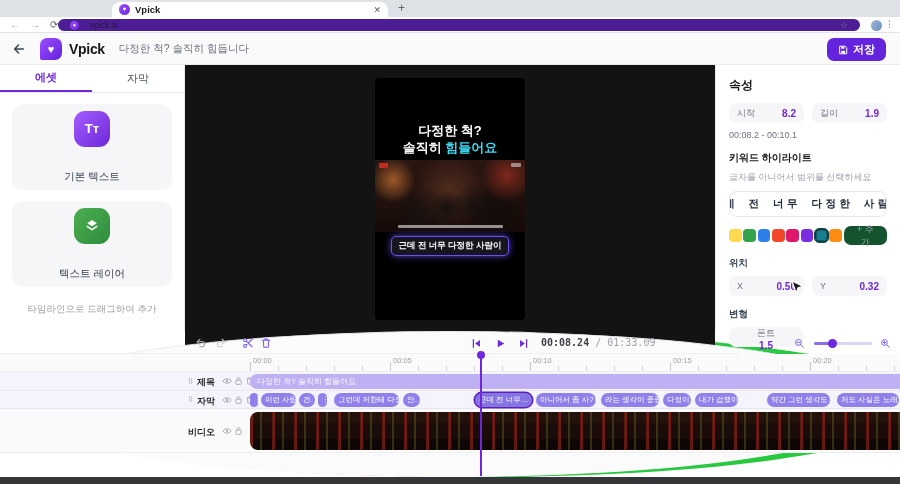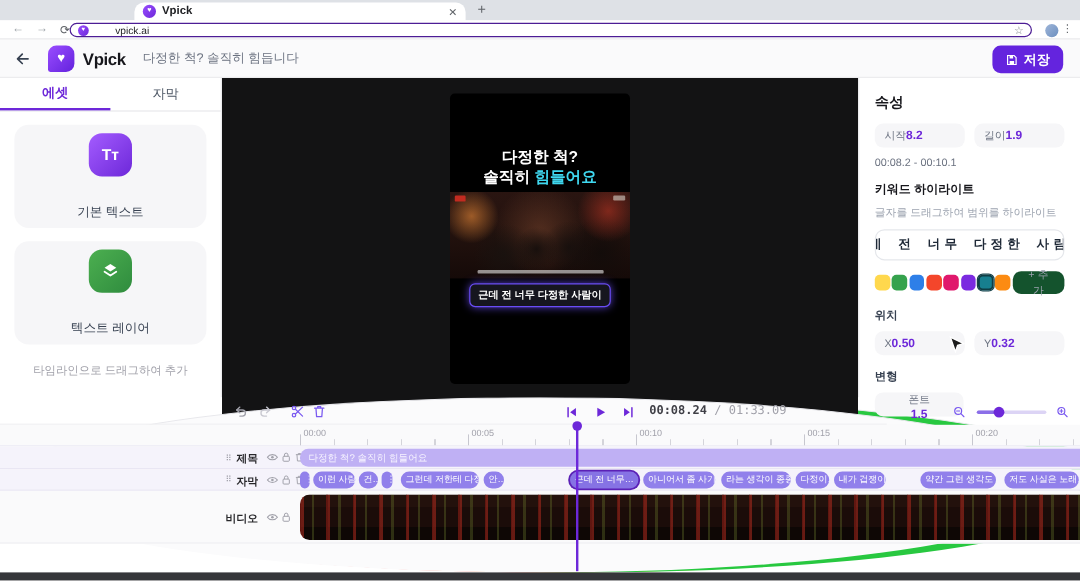--- a/index.html
+++ b/index.html
@@ -11,21 +11,21 @@
   .tabstrip { position:absolute; left:0; top:0; width:900px; height:17px; background:#DEE1E6; }
   .tl { position:absolute; top:5px; width:8px; height:8px; border-radius:50%; }
   .tab { position:absolute; left:112px; top:2px; width:276px; height:15px; background:#fff; border-radius:8px 8px 0 0; display:flex; align-items:center; padding:0 7px; gap:5px; }
   .tab-title { font-size:9.5px; font-weight:700; color:#202124; flex:1; }
   .favicon { width:11px; height:11px; border-radius:50%; background:linear-gradient(135deg,#9A4DFF,#6D28D9); color:#fff; font-size:6px; line-height:11px; text-align:center; }
   .tab-close { font-size:9px; color:#5F6368; cursor:default; }
   .newtab { position:absolute; left:398px; top:1px; font-size:12px; color:#5F6368; }
   .urlrow { position:absolute; left:0; top:17px; width:900px; height:16px; background:#fff; border-bottom:1px solid #E4E5E8; display:flex; align-items:center; }
   .navic { font-size:10px; color:#9AA0A6; margin-left:10px; }
   .navic.reload { color:#5F6368; }
-  .urlpill { position:absolute; left:58px; top:2px; width:802px; height:12px; border:1px solid #4c1d95; border-radius:7px; display:flex; align-items:center; padding:0 6px; gap:22px; background:#fff; }
+  .urlpill { position:absolute; left:58px; top:2px; width:802px; height:12px; border:6px solid #4c1d95; border-radius:7px; display:flex; align-items:center; padding:0 6px; gap:11px; background:#fff; }
   .url-text { font-size:8.5px; color:#202124; flex:1; }
   .star { font-size:9px; color:#80868B; }
   .avatar { position:absolute; right:18px; top:3px; width:11px; height:11px; border-radius:50%; background:linear-gradient(135deg,#9FB6D9,#6C8FBF); }
   .kebab { position:absolute; right:6px; top:2px; font-size:9px; color:#5F6368; }
 
   
   .apphdr { position:absolute; left:0; top:33px; width:900px; height:32px; background:#FAFAFB; border-bottom:1px solid #ECECEE; display:flex; align-items:center; }
   .backarrow { margin-left:12px; color:#374151; }
   .logo { margin-left:14px; width:22px; height:22px; border-radius:7px 7px 7px 2px; background:linear-gradient(135deg,#9A4DFF,#6322DD); color:#fff; font-size:11px; line-height:22px; text-align:center; }
   .appname { margin-left:7px; font-size:14px; font-weight:800; color:#17171C; letter-spacing:-0.3px; }
@@ -63,21 +63,21 @@
   .vf-logo { position:absolute; left:4px; top:3px; width:9px; height:5px; background:#C22B20; border-radius:1px; }
   .vf-logo2 { position:absolute; right:4px; top:3px; width:10px; height:4px; background:rgba(230,230,220,.55); border-radius:1px; }
   .vf-sub { position:absolute; left:15%; bottom:4px; width:70%; height:3px; background:rgba(255,255,255,.55); border-radius:1px; filter:blur(.4px); }
   .v-caption-wrap { position:absolute; left:0; top:158px; width:100%; display:flex; justify-content:center; }
   .v-caption { background:#16161F; border:1.5px solid #6A4DF5; box-shadow:0 0 7px rgba(106,77,245,.8); border-radius:5px; padding:3px 7px; color:#fff; font-size:8.5px; font-weight:700; white-space:nowrap; }
 
   
   .props { position:absolute; left:715px; top:65px; width:185px; height:266px; background:#fff; border-left:1px solid #ECECEE; padding:12px 13px 0; }
   .p-title { font-size:12px; font-weight:700; color:#17171C; }
   .p-fieldrow { display:flex; gap:8px; margin-top:9px; }
-  .p-field { flex:1; height:20px; background:#F6F6F8; border-radius:7px; display:flex; align-items:center; padding:0 8px; }
+  .p-field { flex:1; height:20px; background:#F6F6F8; border-radius:7px; display:flex; align-items:center; justify-content:space-between; padding:0 8px; }
   .p-flabel { font-size:9px; color:#6B7280; }
   .p-fvalue { font-size:10px; font-weight:600; color:#6D28D9; }
   .p-range { margin-top:7px; font-size:9px; color:#6B7280; }
   .p-sec { margin-top:11px; font-size:10px; font-weight:700; color:#17171C; }
   .p-hint { margin-top:6px; font-size:9px; color:#9CA3AF; }
   .p-kwbox { margin-top:7px; height:26px; border:1px solid #E5E7EB; border-radius:8px; display:flex; align-items:center; justify-content:center; font-size:10.5px; font-weight:700; color:#1F2937; letter-spacing:3.5px; word-spacing:4px; white-space:nowrap; overflow:hidden; }
   .p-swrow { margin-top:9px; display:flex; align-items:center; }
   .swatch { width:13px; height:13px; border-radius:4px; margin-right:1.5px; }
   .swatch.selected { box-shadow:0 0 0 1.5px #0F3D44 inset, 0 0 0 1px #fff; outline:1.5px solid #17424A; outline-offset:0; }
   .p-addbtn { margin-left:auto; height:19px; padding:0 9px; background:#14532d; border-radius:7px; border:none; font-size:9px; color:#9CA3AF; display:flex; align-items:center; }
@@ -219,21 +219,21 @@
         <span class="p-flabel">시작</span>
         <span class="p-fvalue">8.2</span>
       </div>
       <div class="p-field">
         <span class="p-flabel">길이</span>
         <span class="p-fvalue">1.9</span>
       </div>
     </div>
     <div class="p-range">00:08.2 - 00:10.1</div>
     <div class="p-sec">키워드 하이라이트</div>
-    <div class="p-hint">글자를 드래그하여 범위를 하이라이트</div>
+    <div class="p-hint">글자를 아니어서 범위를 선택하세요</div>
     <div class="p-kwbox">근데 전 너무 다정한 사람이</div>
     <div class="p-swrow">
       <span class="swatch" style="background: rgb(255, 216, 77);"></span>
       <span class="swatch" style="background: rgb(53, 162, 77);"></span>
       <span class="swatch" style="background: rgb(46, 127, 232);"></span>
       <span class="swatch" style="background: rgb(244, 70, 43);"></span>
       <span class="swatch" style="background: rgb(224, 24, 108);"></span>
       <span class="swatch" style="background: rgb(123, 43, 224);"></span>
       <span class="swatch selected" style="background: rgb(23, 127, 143);"></span>
       <span class="swatch" style="background: rgb(252, 139, 18);"></span>

